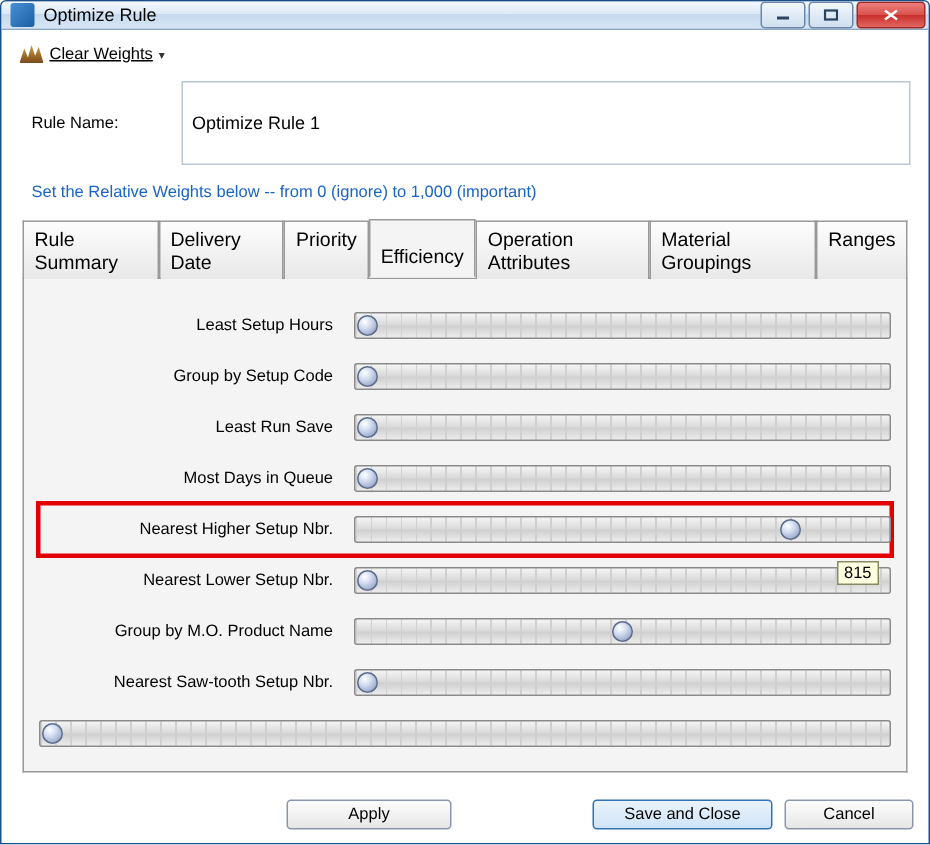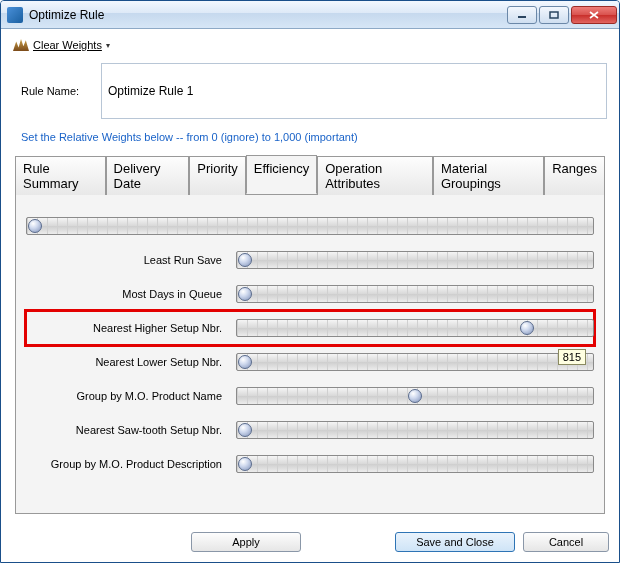--- a/index.html
+++ b/index.html
@@ -69,20 +69,21 @@
     display: inline-block;
     background: linear-gradient(to top,#7b4a19 0%, #caa14a 100%);
     clip-path: polygon(0 100%, 20% 20%, 35% 70%, 50% 0%, 65% 60%, 80% 10%, 100% 100%);
   }
   .clear-link { color: #000; text-decoration: underline; cursor: pointer; }
   .dd-arrow { font-size: 8px; margin-left: 4px; color:#333; }
   .rule-row {
     display: flex;
     align-items: center;
     margin: 4px 0 12px 8px;
+    gap: 20px;
   }
   .rule-row label { width: 80px; }
   .rule-input {
     flex: 1;
     border: 1px solid #b8c6d6;
     padding: 20px 6px;
     font-size: 12px;
     background: #fff;
   }
   .hint { color: #1a63c8; margin: 0 0 12px 8px; }
@@ -100,21 +101,21 @@
     position: relative;
     top: 1px;
     cursor: pointer;
     font-size: 13px;
   }
   .tab.active {
     background: #f4f4f4;
     border-bottom: 1px solid #f4f4f4;
     z-index: 2;
     top: 0;
-    padding-top: 5px;
+    padding-top: 16px;
   }
   .tabpanel {
     border: 1px solid #999;
     border-top: none;
     background: #f4f4f4;
     flex: 1;
     padding: 14px 10px 8px 10px;
     margin: 0 2px;
     overflow: hidden;
   }
@@ -239,20 +240,29 @@
         <div class="tab">Delivery Date</div>
         <div class="tab">Priority</div>
         <div class="tab active">Efficiency</div>
         <div class="tab">Operation Attributes</div>
         <div class="tab">Material Groupings</div>
         <div class="tab">Ranges</div>
       </div>
 
     <div class="tabpanel" id="panel">
         <div class="slider-row">
+          <div class="slider-label">Least Setup Hours</div>
+          <div class="slider-wrap">
+            <div class="slider-track">
+              <div class="slider-thumb" style="left: 8px;"></div>
+            </div>
+          </div>
+        </div>
+        <div class="slider-row">
+          <div class="slider-label">Group by Setup Code</div>
           <div class="slider-wrap">
             <div class="slider-track">
               <div class="slider-thumb" style="left: 8px;"></div>
             </div>
           </div>
         </div>
         <div class="slider-row">
           <div class="slider-label">Least Run Save</div>
           <div class="slider-wrap">
             <div class="slider-track">
@@ -295,21 +305,20 @@
         </div>
         <div class="slider-row">
           <div class="slider-label">Nearest Saw-tooth Setup Nbr.</div>
           <div class="slider-wrap">
             <div class="slider-track">
               <div class="slider-thumb" style="left: 8px;"></div>
             </div>
           </div>
         </div>
         <div class="slider-row">
-          <div class="slider-label">Group by M.O. Product Description</div>
           <div class="slider-wrap">
             <div class="slider-track">
               <div class="slider-thumb" style="left: 8px;"></div>
             </div>
           </div>
         </div>
       </div>
 
   </div>
 

